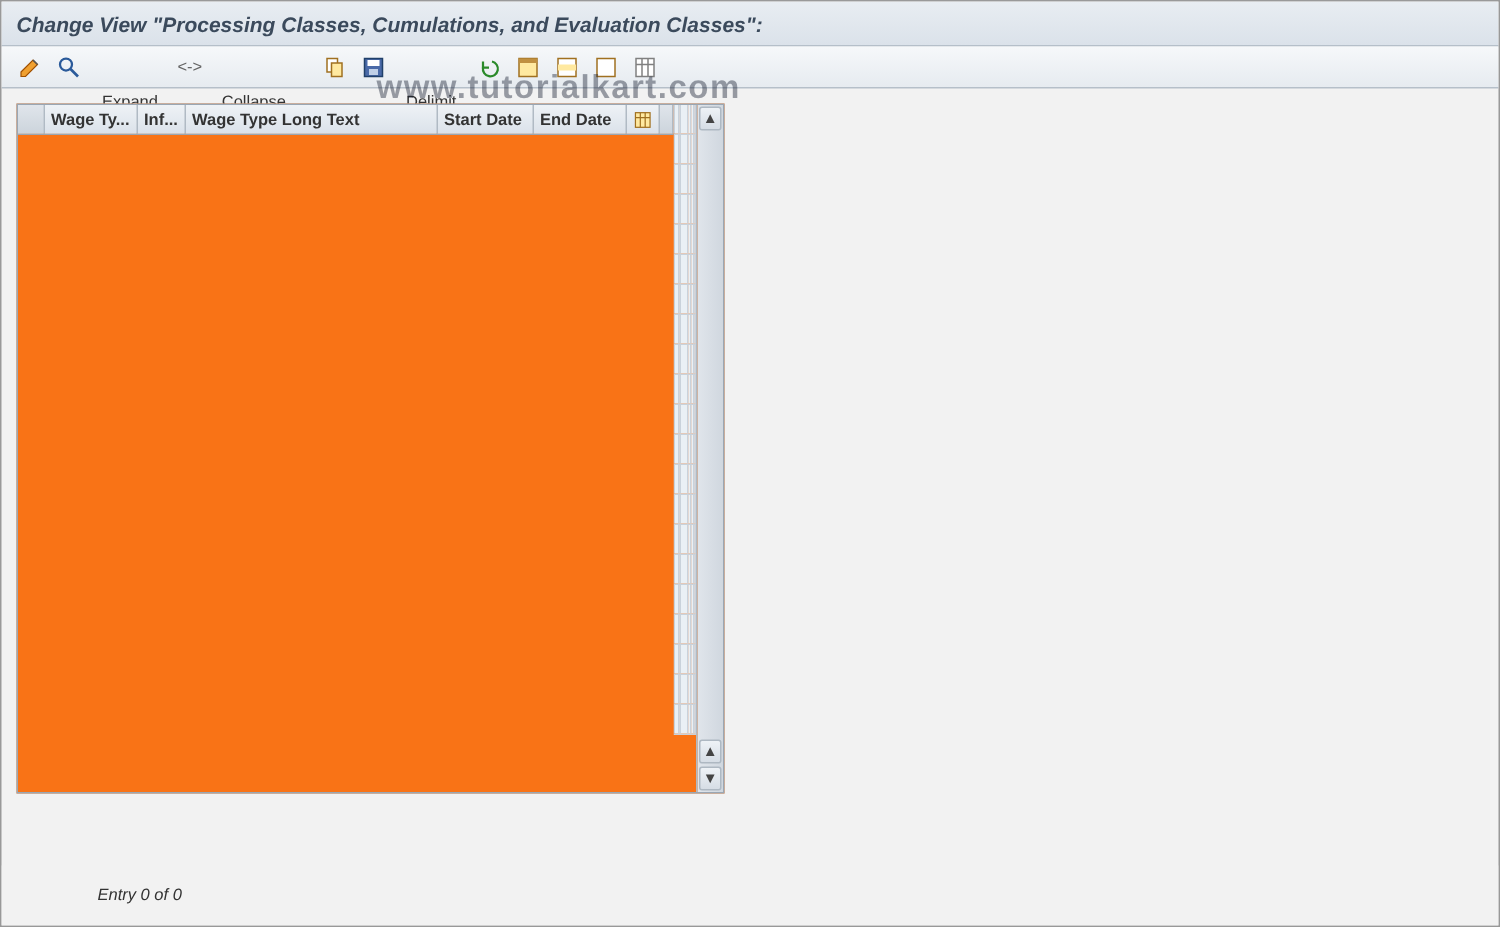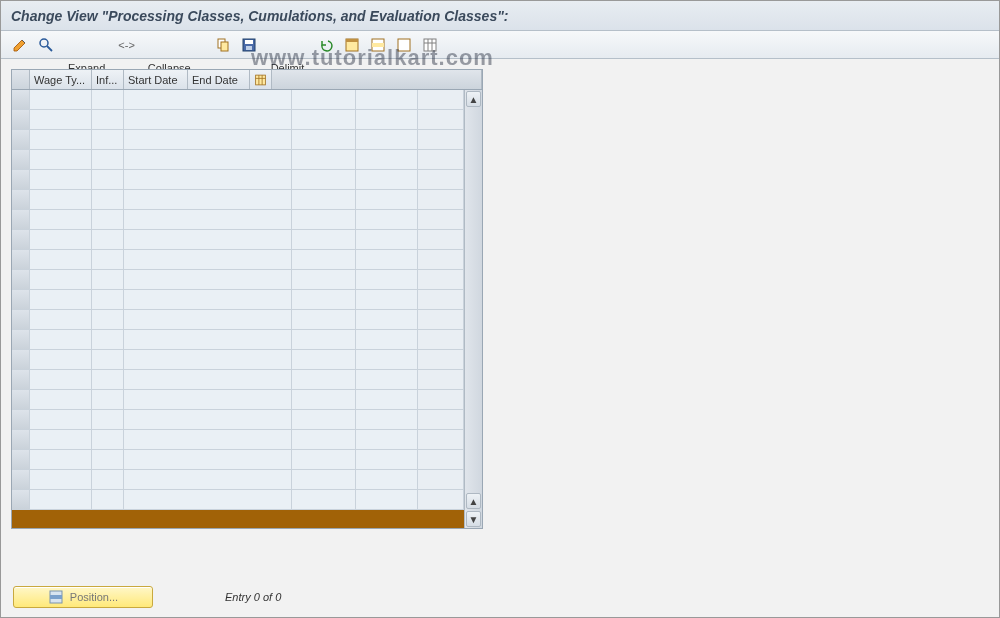--- a/index.html
+++ b/index.html
@@ -58,23 +58,24 @@
   .icon-svg { width: 16px; height: 16px; display: block; }
   .content {
     position: absolute;
     top: 58px; left: 0; right: 0; bottom: 40px;
     padding: 10px;
   }
   .table-wrap {
     width: 472px;
     height: 460px;
     border: 1px solid #9aa7b4;
-    background: #a16207;
+    background: #f97316;
     display: flex;
-    flex-direction: column;
+    flex-direction: row;
+    font-weight: bold;
   }
   .table-header {
     display: flex;
     height: 20px;
     background: linear-gradient(#eef2f6, #dbe2ea);
     border-bottom: 1px solid #9aa7b4;
   }
   .th {
     border-right: 1px solid #b0bac4;
     padding: 2px 4px;
@@ -255,20 +256,21 @@
 </div>
 
 <div class="watermark">www.tutorialkart.com</div>
 
 <div class="content">
   <div class="table-wrap">
     <div class="table-header">
       <div class="th th-sel"></div>
       <div class="th th-wt">Wage Ty...</div>
       <div class="th th-inf">Inf...</div>
+      <div class="th th-long">Wage Type Long Text</div>
       <div class="th th-sd">Start Date</div>
       <div class="th th-ed">End Date</div>
       <div class="th th-cfg">
         <svg class="icon-svg" viewBox="0 0 16 16">
             <rect x="2" y="2" width="12" height="12" fill="#ffe9a0" stroke="#a07020"></rect>
             <line x1="6" y1="2" x2="6" y2="14" stroke="#a07020"></line>
             <line x1="10" y1="2" x2="10" y2="14" stroke="#a07020"></line>
             <line x1="2" y1="6" x2="14" y2="6" stroke="#a07020"></line>
           </svg>
       </div>
@@ -469,21 +471,14 @@
       <div class="vscroll">
         <div class="arrow up">▲</div>
         <div class="arrow down">▲</div>
         <div class="arrow down2">▼</div>
       </div>
     </div>
   </div>
 </div>
 
 <div class="footer">
-  <button class="sap-btn small">
-    <svg class="icon-svg" viewBox="0 0 16 16">
-        <rect x="2" y="2" width="12" height="12" fill="#d8e4f0" stroke="#7a93ad"></rect>
-        <rect x="2" y="6" width="12" height="4" fill="#7aa0cc"></rect>
-      </svg>
-    <span>Position...</span>
-  </button>
   <span class="entry-text">Entry 0 of 0</span>
 </div>
 
 </body></html>

